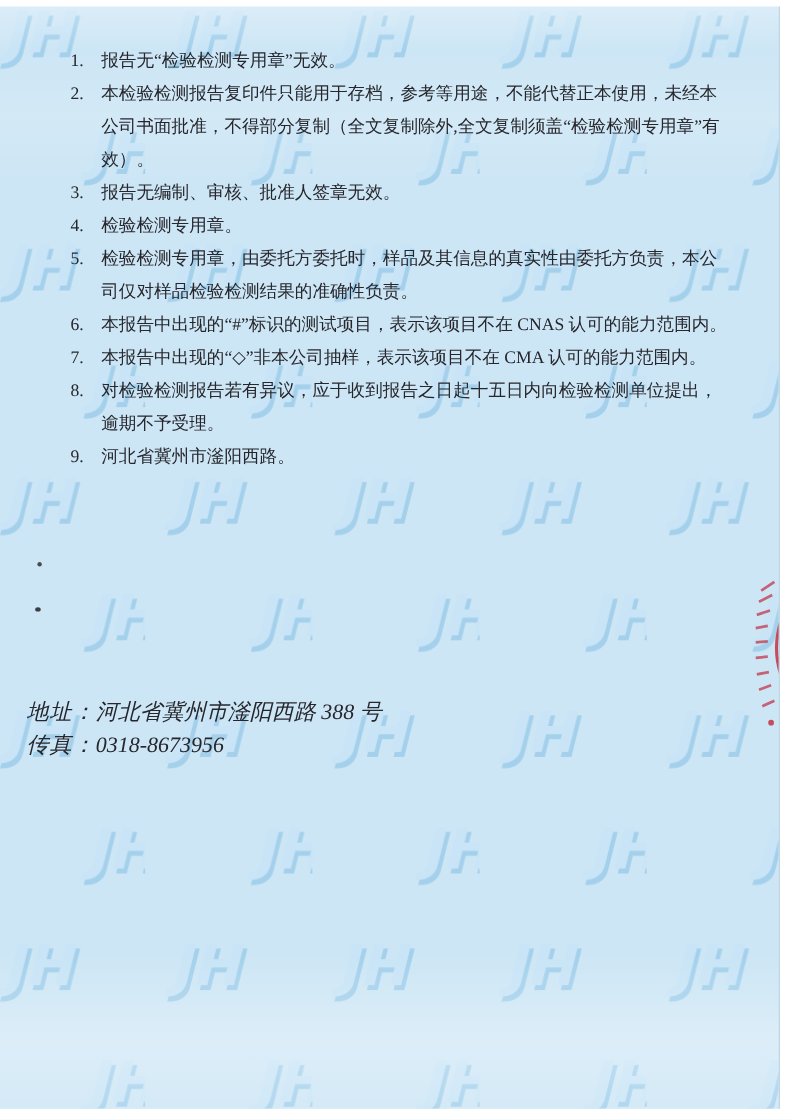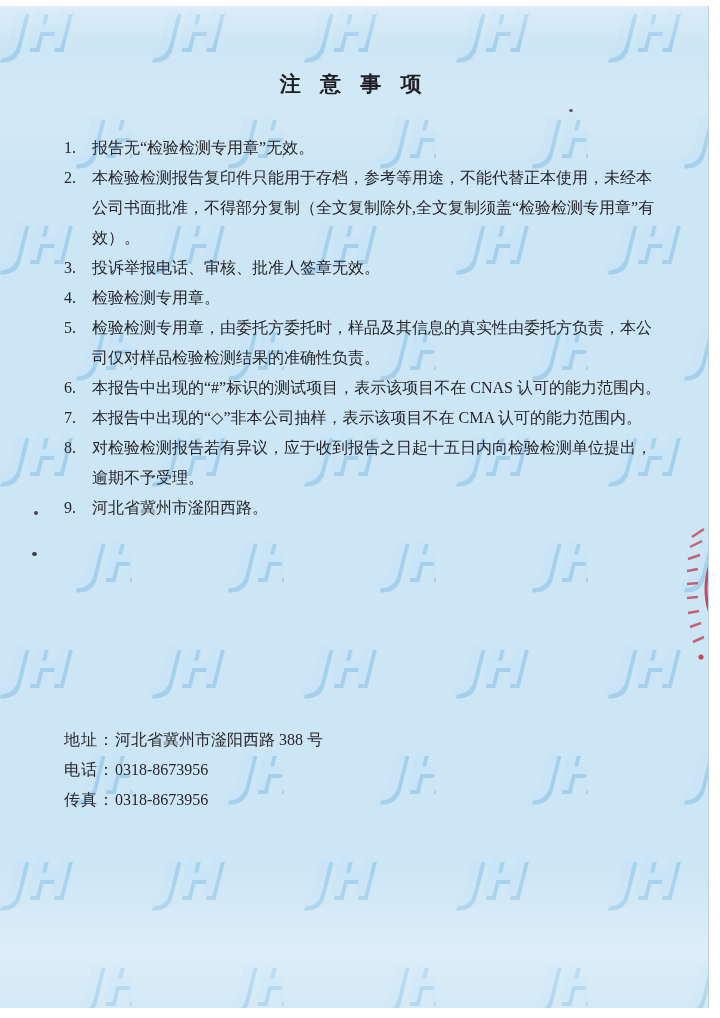--- a/index.html
+++ b/index.html
@@ -47,24 +47,25 @@
     line-height:30px;
     color:#26262c;
   }
   .note .num{
     flex:0 0 28px;
     text-align:left;
   }
   .note .txt{flex:1;}
   .contact{
     margin-top:202px;
-    padding-left:64px;
-    font-size:16px;
+    padding-left:24px;
+    font-size:20px;
     line-height:30px;
     color:#26262c;
+    font-style:italic;
   }
   .contact-line{white-space:nowrap;}
   .contact-line .label{letter-spacing:1px;}
   .stamp-svg{
     position:absolute;right:0;top:505px;width:30px;height:160px;z-index:4;
     pointer-events:none;
   }
   .speck{position:absolute;border-radius:50%;background:#4a4a52;z-index:5;}
   .speck1{left:34px;top:505px;width:4px;height:4px;}
   .speck2{left:32px;top:546px;width:5px;height:4px;background:#3c3c44;}
@@ -87,34 +88,33 @@
           <text x="-2" y="-2" font-family="DejaVu Sans, sans-serif" font-weight="bold" font-size="52" fill="#c7e4f6">JH</text>
         </g>
       </pattern>
     </defs>
     <rect x="0" y="0" width="708" height="1002" fill="url(#wm)"></rect>
   </svg>
 
   <div class="texture"></div>
 
   <div class="content">
-    <div class="doc-title">注 意 事 项</div>
 
     <div class="notes">
       <div class="note">
         <span class="num">1.</span>
         <span class="txt">报告无“检验检测专用章”无效。</span>
       </div>
       <div class="note">
         <span class="num">2.</span>
         <span class="txt">本检验检测报告复印件只能用于存档，参考等用途，不能代替正本使用，未经本公司书面批准，不得部分复制（全文复制除外,全文复制须盖“检验检测专用章”有效）。</span>
       </div>
       <div class="note">
         <span class="num">3.</span>
-        <span class="txt">投诉举报电话、审核、批准人签章无效。</span>
+        <span class="txt">报告无编制、审核、批准人签章无效。</span>
       </div>
       <div class="note">
         <span class="num">4.</span>
         <span class="txt">检验检测专用章。</span>
       </div>
       <div class="note">
         <span class="num">5.</span>
         <span class="txt">检验检测专用章，由委托方委托时，样品及其信息的真实性由委托方负责，本公司仅对样品检验检测结果的准确性负责。</span>
       </div>
       <div class="note">
@@ -133,23 +133,20 @@
         <span class="num">9.</span>
         <span class="txt">河北省冀州市滏阳西路。</span>
       </div>
     </div>
 
     <div class="contact">
       <div class="contact-line">
         <span class="label">地址：</span><span>河北省冀州市滏阳西路 388 号</span>
       </div>
       <div class="contact-line">
-        <span class="label">电话：</span><span>0318-8673956</span>
-      </div>
-      <div class="contact-line">
         <span class="label">传真：</span><span>0318-8673956</span>
       </div>
     </div>
   </div>
 
   <svg class="stamp-svg" xmlns="http://www.w3.org/2000/svg" width="30" height="160" viewBox="0 0 30 160">
     <g stroke="#c23b4e" fill="none" opacity="0.9">
       <circle cx="104" cy="78" r="76" stroke-width="3"></circle>
       <circle cx="104" cy="78" r="62" stroke-width="9" stroke-dasharray="5 6" opacity="0.75"></circle>
       <path d="M26 18 L14 26 M24 30 L12 36 M22 44 L10 48 M20 58 L9 60 M20 72 L9 73 M20 86 L9 87 M21 100 L10 102 M23 112 L12 116 M26 126 L15 131" stroke-width="2.5" opacity="0.85"></path>

